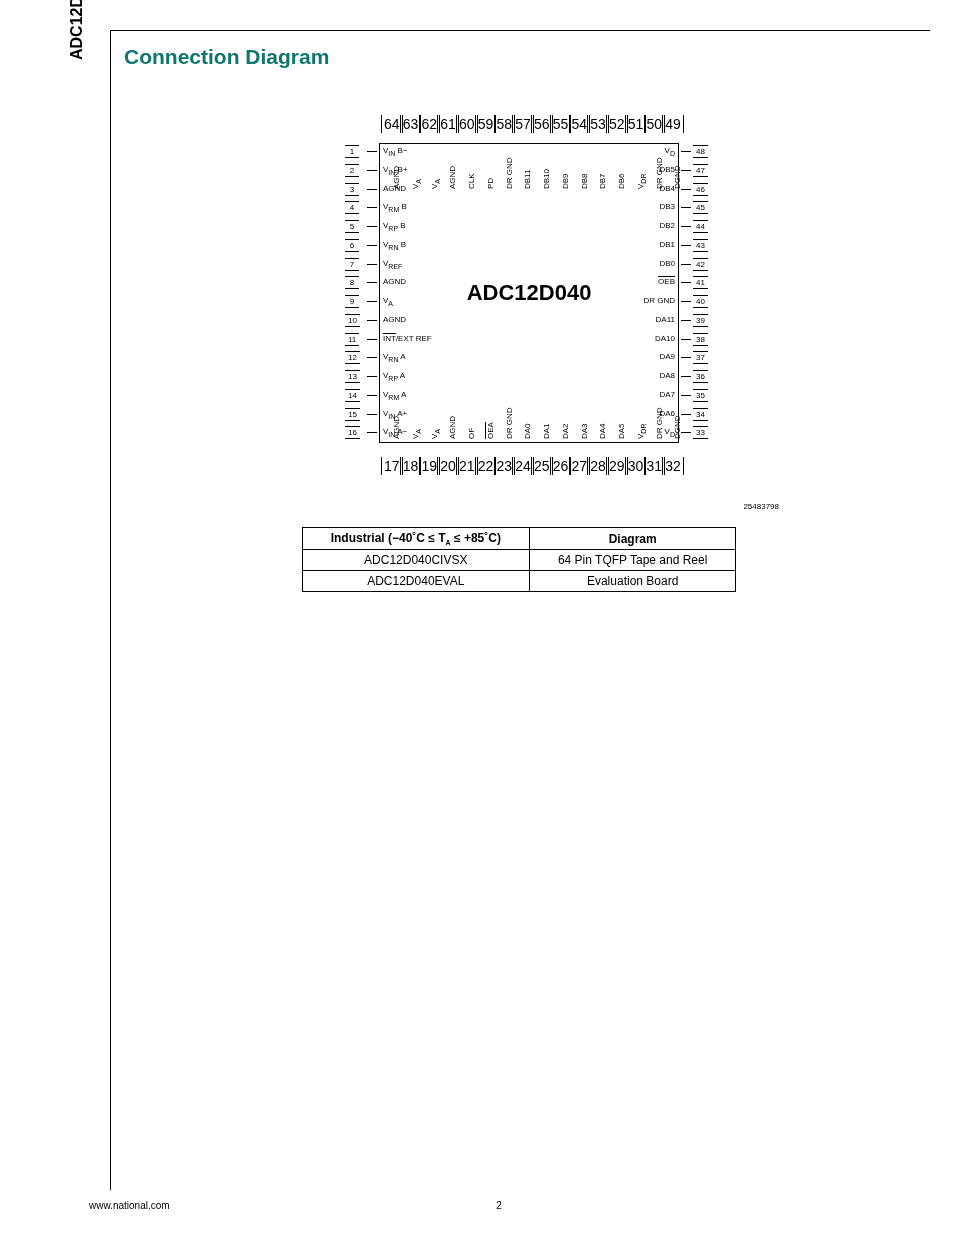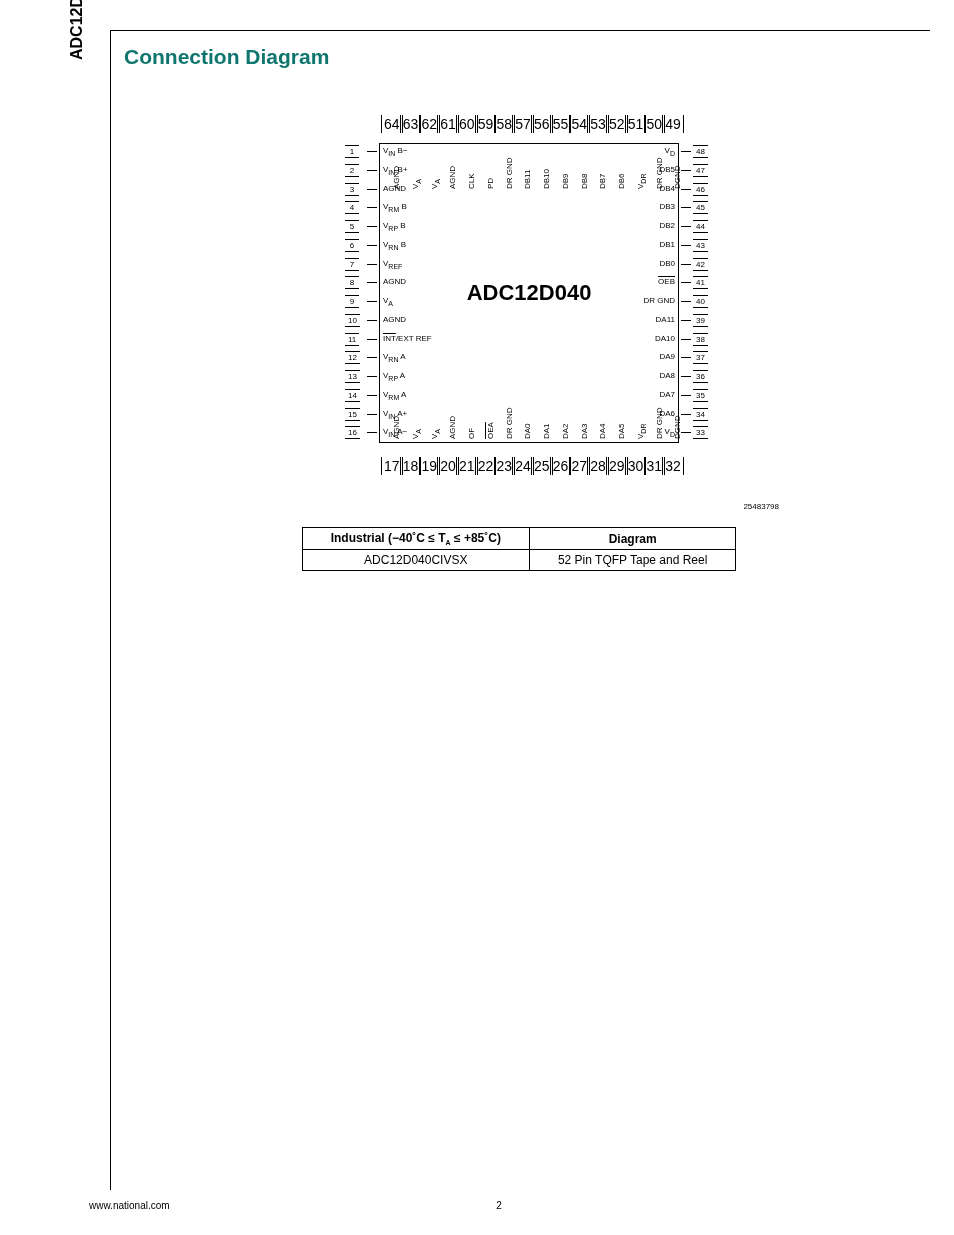--- a/index.html
+++ b/index.html
@@ -171,21 +171,25 @@
   <table class="ordering-table">
     <thead>
       <tr>
         <th id="th-left">Industrial (−40˚C ≤ T<sub>A</sub> ≤ +85˚C)</th>
         <th>Diagram</th>
       </tr>
     </thead>
     <tbody id="ordering-body">
         <tr>
           <td>ADC12D040CIVSX</td>
-          <td>52 Pin TQFP Tape and Reel</td>
+          <td>64 Pin TQFP Tape and Reel</td>
+        </tr>
+        <tr>
+          <td>ADC12D040EVAL</td>
+          <td>Evaluation Board</td>
         </tr>
       </tbody>
   </table>
 
 </div>
 
 <div class="footer">
   <span>www.national.com</span>
   <span class="pg">2</span>
 </div>

